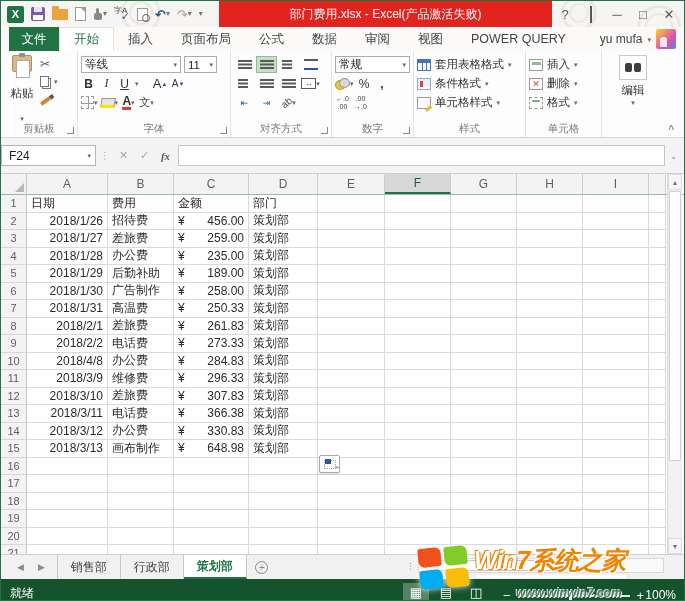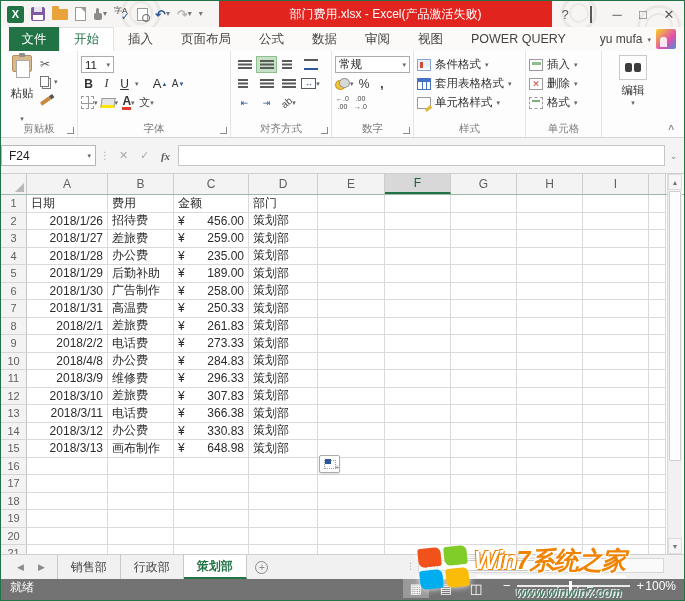--- a/index.html
+++ b/index.html
@@ -164,21 +164,21 @@
   .stab.active{background:#fff;color:#217346;font-weight:bold;border-bottom:2px solid #217346;border-right:1px solid #c9c9c9}
   .addsheet{width:30px;display:flex;align-items:center;justify-content:center}
   .plusicon{width:13px;height:13px;border:1px solid #8a8a8a;border-radius:50%;color:#8a8a8a;font-size:10px;line-height:11px;text-align:center}
   .hscroll{position:absolute;right:20px;top:3px;display:flex;align-items:center;gap:3px}
   .hdots{color:#b0b0b0;font-size:9px}
   .hs-left{width:13px;height:15px;background:#fafafa;border:1px solid #d0d0d0;display:flex;align-items:center;justify-content:center;font-size:7px;color:#777}
   .hs-track{width:230px;height:15px;background:#fafafa;border:1px solid #d8d8d8;position:relative}
   .hs-thumb{position:absolute;left:2px;top:1px;width:120px;height:11px;background:#fff;border:1px solid #c6c6c6}
 
   
-  .statusbar{position:relative;height:23px;background:#737373;color:#fff;display:flex;align-items:flex-start;font-size:12px}
+  .statusbar{position:relative;height:23px;background:#14532d;color:#fff;display:flex;align-items:flex-end;font-size:12px}
   .ready{padding-left:9px}
   .views{position:absolute;left:402px;display:flex;gap:4px;align-items:center}
   .vbtn{width:26px;height:19px;display:flex;align-items:center;justify-content:center;font-size:13px;color:#fff}
   .vbtn.on{background:rgba(255,255,255,.28)}
   .zoomer{position:absolute;left:502px;right:40px;display:flex;align-items:center;gap:6px}
   .zline{flex:1;height:2px;background:rgba(255,255,255,.85);position:relative}
   .zthumb{position:absolute;left:46%;top:-4px;width:3px;height:10px;background:#fff}
   .zsign{font-size:13px;line-height:1}
   .zoomlabel{position:absolute;right:8px;font-size:12px}
 
@@ -279,20 +279,24 @@
         <span class="smicon">
             <span class="brushicon"></span>
           </span>
       </div>
       <div class="glabel">剪贴板</div>
       <span class="dlg"></span>
     </div>
 
     <div class="rgroup g-font">
       <div class="frow">
+        <span class="sel-box fname">
+            <span>等线</span>
+            <span class="caret">▾</span>
+          </span>
         <span class="sel-box fsize">
             <span>11</span>
             <span class="caret">▾</span>
           </span>
       </div>
       <div class="frow">
         <span class="fbtnn bld">B</span>
         <span class="fbtnn itl">I</span>
         <span class="fbtnn unl">U</span>
         <span class="caret">▾</span>
@@ -394,27 +398,27 @@
 .00</span>
         <span class="fbtnn decicon">.00
 →.0</span>
       </div>
       <div class="glabel">数字</div>
       <span class="dlg"></span>
     </div>
 
     <div class="rgroup g-style">
       <div class="sbtn">
+        <span class="sicon ic-table"></span>
+        <span>套用表格格式</span>
+          <span class="caret">▾</span>
+      </div>
+      <div class="sbtn">
         <span class="sicon ic-cond"></span>
         <span>条件格式</span>
-          <span class="caret">▾</span>
-      </div>
-      <div class="sbtn">
-        <span class="sicon ic-table"></span>
-        <span>套用表格格式</span>
           <span class="caret">▾</span>
       </div>
       <div class="sbtn">
         <span class="sicon ic-cellstyle"></span>
         <span>单元格样式</span>
           <span class="caret">▾</span>
       </div>
       <div class="glabel">样式</div>
     </div>
 

